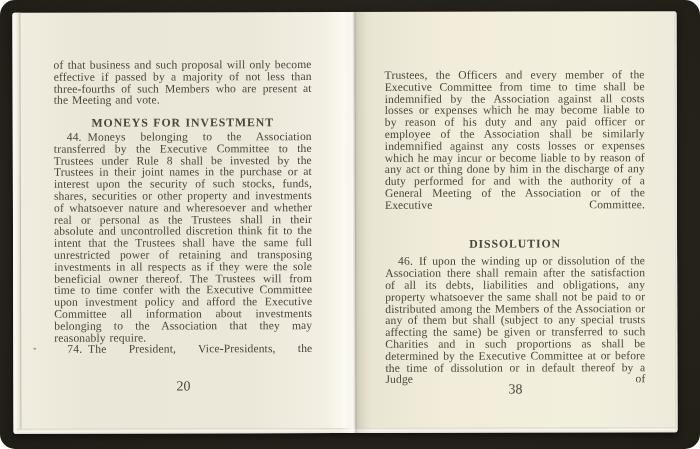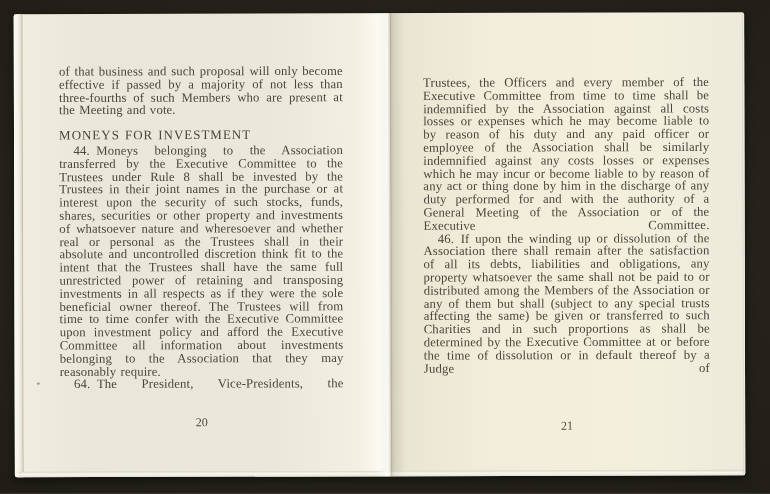--- a/index.html
+++ b/index.html
@@ -8,20 +8,21 @@
     width: 700px;
     height: 449px;
     overflow: hidden;
   }
   .scene {
     position: relative;
     width: 700px;
     height: 449px;
     background:
       radial-gradient(130% 125% at 52% 48%, #2d2a24 0%, #232019 48%, #171411 100%);
+    border-radius: 15px;
   }
   .book {
     position: absolute;
     left: 13px;
     top: 12px;
     width: 664px;
     height: 421px;
     border-radius: 2px;
     transform: rotate(-0.15deg);
     background: linear-gradient(90deg,
@@ -85,31 +86,31 @@
     word-spacing: 0.8px;
   }
   .col-left  { left: 41px;  top: 47px; width: 258px; }
   .col-right { left: 372px; top: 58px; width: 260px; }
   .col p { margin: 0; text-align: justify; }
   .col p.rule { text-indent: 13px; }
   .col p.stretch { text-align-last: justify; }
   .heading {
     margin: 11px 0 2px;
     font-size: 11.8px;
-    font-weight: normal;
-    text-align: left;
+    font-weight: bold;
+    text-align: center;
     letter-spacing: 0.9px;
     color: #49453c;
   }
   .heading-indemnity { margin: 9px 0 2px; }
   .heading-dissolution { margin: 27px 0 6px; }
   .pagenum {
     position: absolute;
     font-family: "Liberation Serif", "DejaVu Serif", serif;
-    font-size: 11px;
+    font-size: 14px;
     color: #4d4940;
     text-align: center;
   }
   .pagenum-left  { left: 41px;  top: 366px; width: 258px; }
   .pagenum-right { left: 372px; top: 370px; width: 260px; }
   .speck {
     position: absolute;
     border-radius: 50%;
   }
   .speck-1 { left: 20px;  top: 335px; width: 3px; height: 2px; background: rgba(105,98,80,0.55); }
@@ -126,26 +127,27 @@
     <div class="edge-right"></div>
     <div class="gutter"></div>
     <div class="gutter-line"></div>
     <div class="speck speck-1"></div>
     <div class="speck speck-2"></div>
 
     <div class="col col-left">
       <p>of that business and such proposal will only become effective if passed by a majority of not less than three-fourths of such Members who are present at the Meeting and vote.</p>
       <div class="heading">MONEYS FOR INVESTMENT</div>
       <p class="rule">44. Moneys belonging to the Association transferred by the Executive Committee to the Trustees under Rule 8 shall be invested by the Trustees in their joint names in the purchase or at interest upon the security of such stocks, funds, shares, securities or other property and investments of whatsoever nature and wheresoever and whether real or personal as the Trustees shall in their absolute and uncontrolled discretion think fit to the intent that the Trustees shall have the same full unrestricted power of retaining and transposing investments in all respects as if they were the sole beneficial owner thereof. The Trustees will from time to time confer with the Executive Committee upon investment policy and afford the Executive Committee all information about investments belonging to the Association that they may reasonably require.</p>
-      <p class="rule stretch">64. The President, Vice-Presidents, the</p>
+      <p class="rule stretch">74. The President, Vice-Presidents, the</p>
     </div>
 
     <div class="pagenum pagenum-left">20</div>
 
     <div class="col col-right">
       <p class="stretch">Trustees, the Officers and every member of the Executive Committee from time to time shall be indemnified by the Association against all costs losses or expenses which he may become liable to by reason of his duty and any paid officer or employee of the Association shall be similarly indemnified against any costs losses or expenses which he may incur or become liable to by reason of any act or thing done by him in the discharge of any duty performed for and with the authority of a General Meeting of the Association or of the Executive Committee.</p>
+      <div class="heading heading-dissolution">DISSOLUTION</div>
       <p class="rule stretch">46. If upon the winding up or dissolution of the Association there shall remain after the satisfaction of all its debts, liabilities and obligations, any property whatsoever the same shall not be paid to or distributed among the Members of the Association or any of them but shall (subject to any special trusts affecting the same) be given or transferred to such Charities and in such proportions as shall be determined by the Executive Committee at or before the time of dissolution or in default thereof by a Judge of</p>
     </div>
 
-    <div class="pagenum pagenum-right">21</div>
+    <div class="pagenum pagenum-right">38</div>
 
   </div>
 </div>
 
 </body></html>

